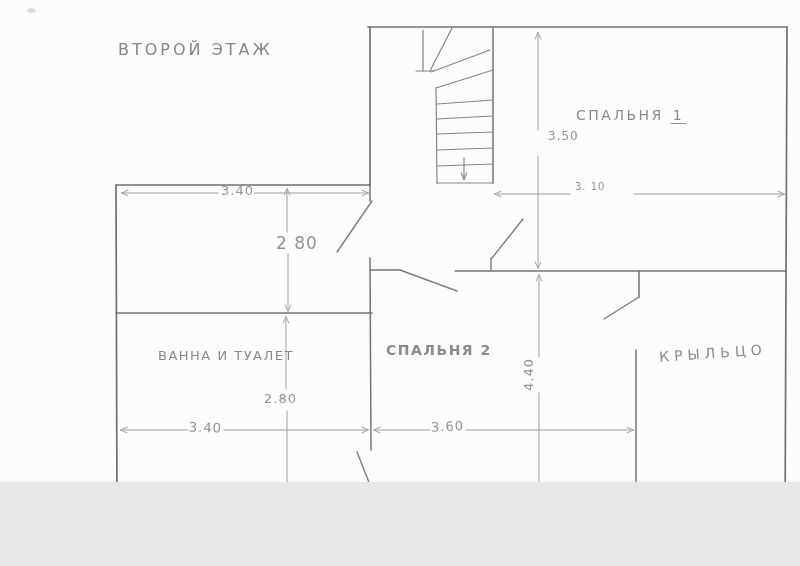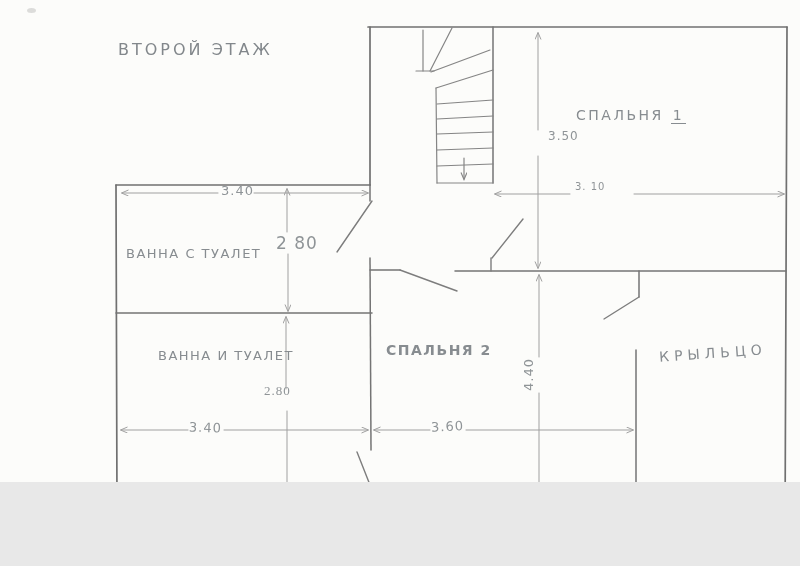--- a/index.html
+++ b/index.html
@@ -136,29 +136,28 @@
   <span class="lbl room" style="left:576px;top:107px;font-size:14px;letter-spacing:2.5px;"><span>СПАЛЬНЯ</span><span class="num-underline">1</span></span>
 
   <span class="lbl dim-lbl" style="left:548px;top:129px;font-size:12px;">3.50</span>
 
   <span class="lbl dim-lbl" style="left:575px;top:181px;font-size:10px;">3. 10</span>
 
   <span class="lbl dim-lbl" style="left:221px;top:183px;">3.40</span>
 
   <span class="lbl dim-lbl" style="left:276px;top:233px;font-size:17px;text-align:center;">2 80</span>
 
-  <span class="lbl room" style="left:126px;top:246px;">ВАННА С ТУАЛЕТ</span>
 
   <span class="lbl room" style="left:386px;top:342px;font-size:14px;font-weight:bold;">СПАЛЬНЯ 2</span>
 
   <span class="lbl room" style="left:659px;top:345px;font-size:14px;letter-spacing:5px;transform:rotate(-4deg);">КРЫЛЬЦО</span>
 
   <span class="lbl room" style="left:158px;top:348px;">ВАННА И ТУАЛЕТ</span>
 
-  <span class="lbl dim-lbl" style="left:264px;top:383px;font-family:Liberation Serif, serif;">2.80</span>
+  <span class="lbl dim-lbl" style="left:264px;top:391px;">2.80</span>
 
   <span class="lbl dim-lbl" style="left:189px;top:420px;transform:rotate(2deg);">3.40</span>
 
   <span class="lbl dim-lbl" style="left:431px;top:419px;transform:rotate(-3deg);">3.60</span>
 
   <span class="lbl dim-lbl rot-ccw" style="left:521px;top:391px;">4.40</span>
 
   <div id="scan-band"></div>
 </div>
 

